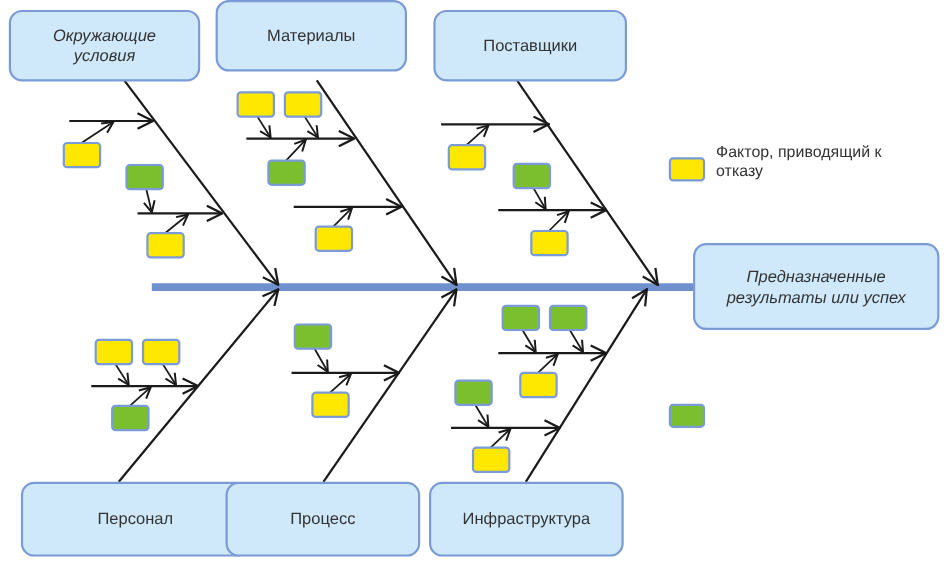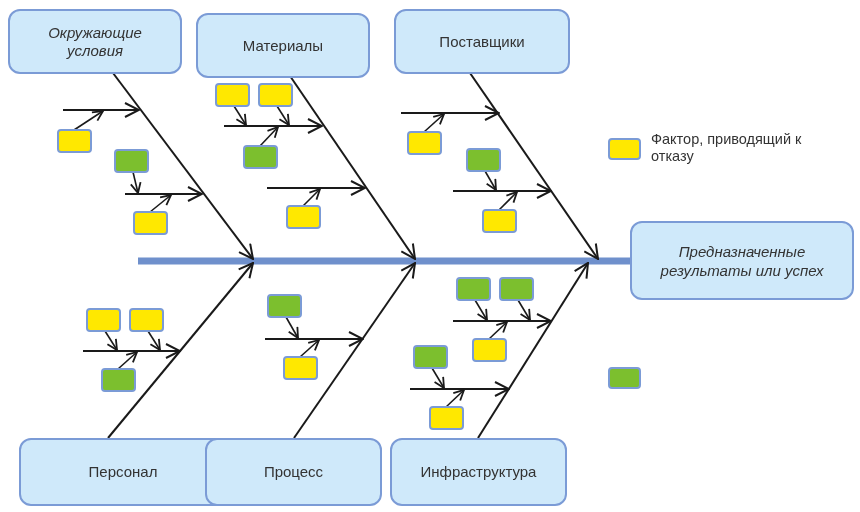--- a/index.html
+++ b/index.html
@@ -7,21 +7,21 @@
          font-family:"Liberation Sans", sans-serif; color:#333333; }
   #diagram { position:absolute; left:0; top:0; }
   .cat-box { position:absolute; box-sizing:border-box; background:#cfe9fa;
              border:2px solid #7b9bd6; border-radius:12px;
              display:flex; align-items:center; justify-content:center;
              text-align:center; font-size:15px; line-height:18px; color:#333; }
   .outcome-box { position:absolute; box-sizing:border-box; background:#cfe9fa;
              border:2px solid #7b9bd6; border-radius:12px;
              display:flex; align-items:center; justify-content:center;
              text-align:center; font-size:15px; line-height:19px; color:#333; }
-  .legend-item { position:absolute; display:flex; align-items:center; }
+  .legend-item { position:absolute; display:flex; align-items:flex-end; }
   .legend-swatch { width:33px; height:22px; box-sizing:border-box;
                    border:2px solid #7b9bd6; border-radius:4px; margin-right:10px; margin-top:1px;}
   .legend-text { font-size:14.5px; line-height:17px; color:#333; width:190px; }
 </style>
 </head>
 <body>
 
 <svg id="diagram" width="860" height="512" xmlns="http://www.w3.org/2000/svg">
   <defs>
     <marker id="arr" viewBox="0 0 12 12" refX="11" refY="6" markerWidth="12" markerHeight="12" markerUnits="userSpaceOnUse" orient="auto">
@@ -88,21 +88,21 @@
       <line x1="432" y1="368" x2="444" y2="388" stroke="#1a1a1a" stroke-width="1.6" marker-end="url(#arr)"></line>
       <rect x="414" y="346" width="33" height="22" rx="3" fill="#7cbf2e" stroke="#7b9bd6" stroke-width="2"></rect>
       <line x1="446" y1="407" x2="464" y2="390" stroke="#1a1a1a" stroke-width="1.6" marker-end="url(#arr)"></line>
       <rect x="430" y="407" width="33" height="22" rx="3" fill="#ffe800" stroke="#7b9bd6" stroke-width="2"></rect>
     </g>
 </svg>
 
 <div class="cat-box" style="left:8px;top:9px;width:174px;height:65px;font-style:italic;">
     <span style="width:110px;display:block;">Окружающие условия</span>
   </div>
-<div class="cat-box" style="left:196px;top:13px;width:174px;height:65px;">
+<div class="cat-box" style="left:196px;top:0;width:174px;height:65px;">
     <span>Материалы</span>
   </div>
 <div class="cat-box" style="left:394px;top:9px;width:176px;height:65px;">
     <span>Поставщики</span>
   </div>
 <div class="cat-box" style="left:19px;top:438px;width:208px;height:68px;">
     <span>Персонал</span>
   </div>
 <div class="cat-box" style="left:205px;top:438px;width:177px;height:68px;">
     <span>Процесс</span>

